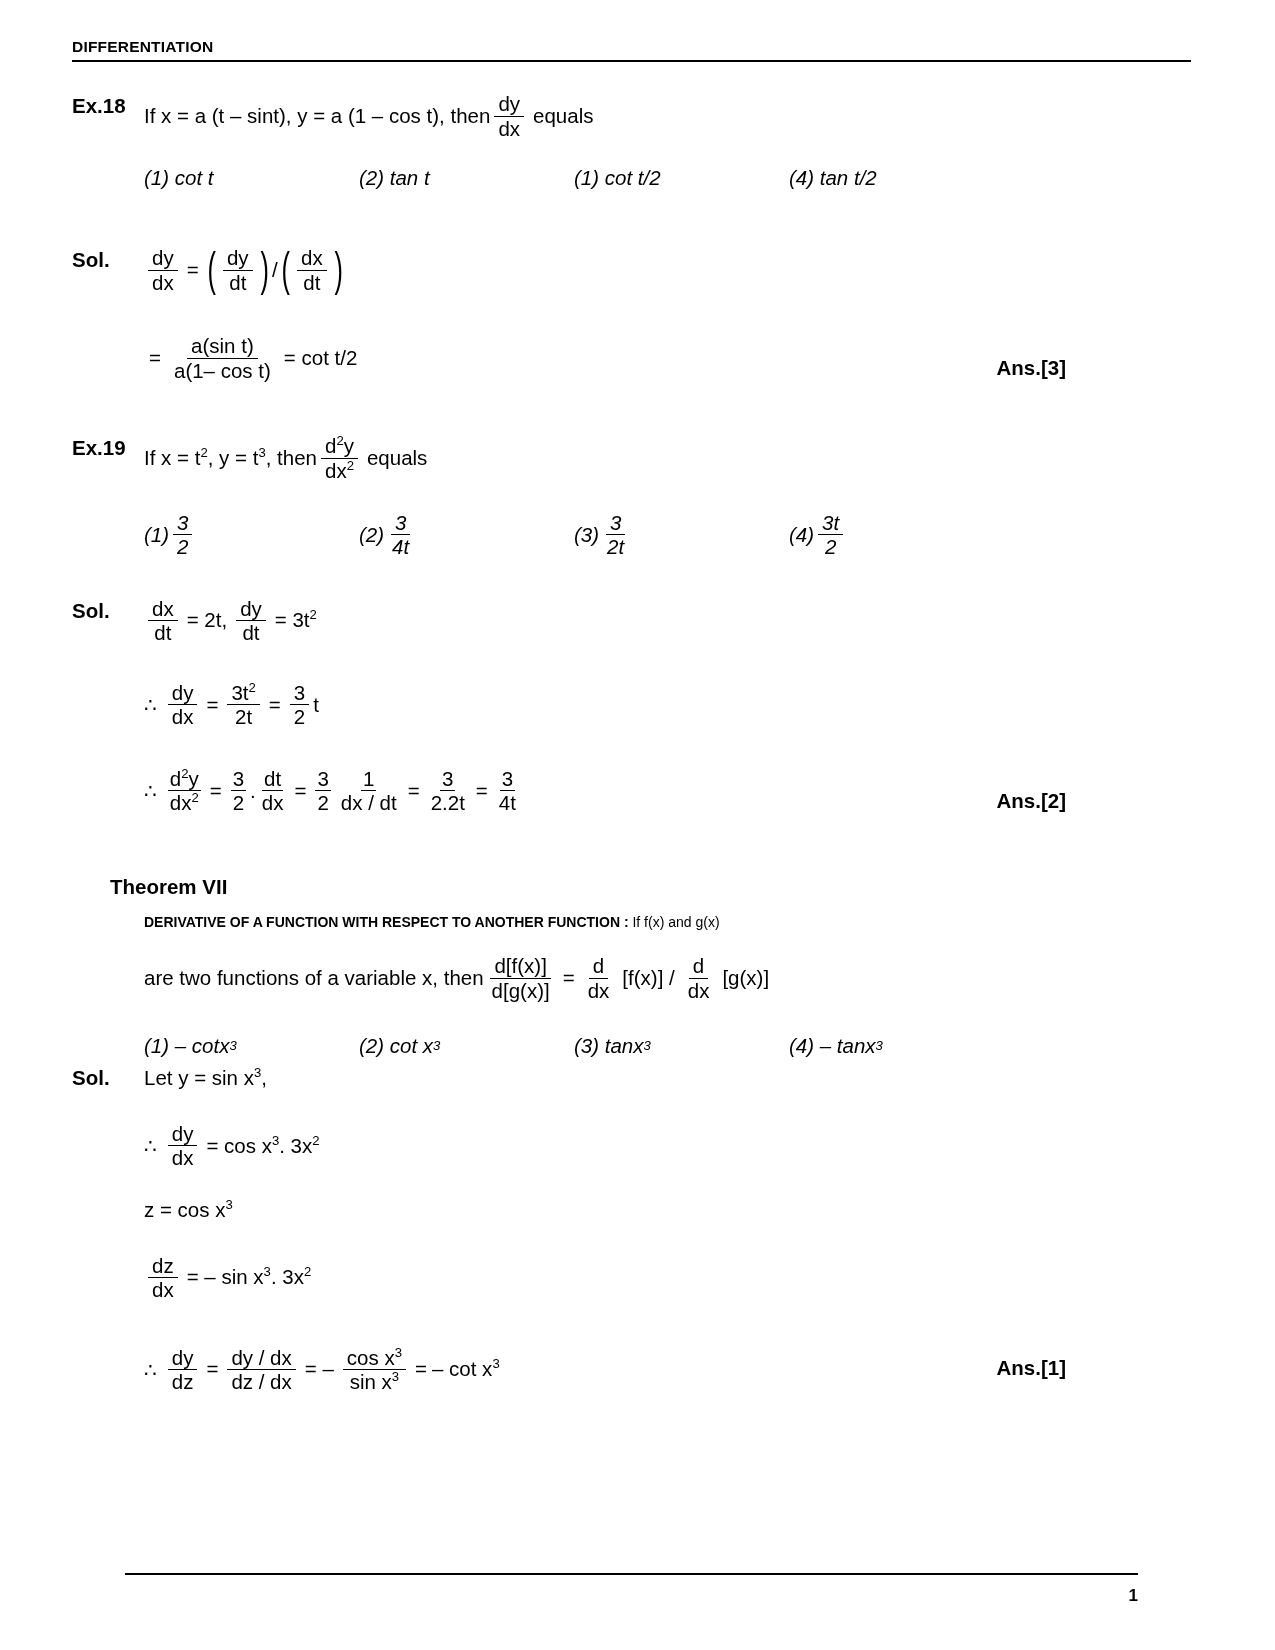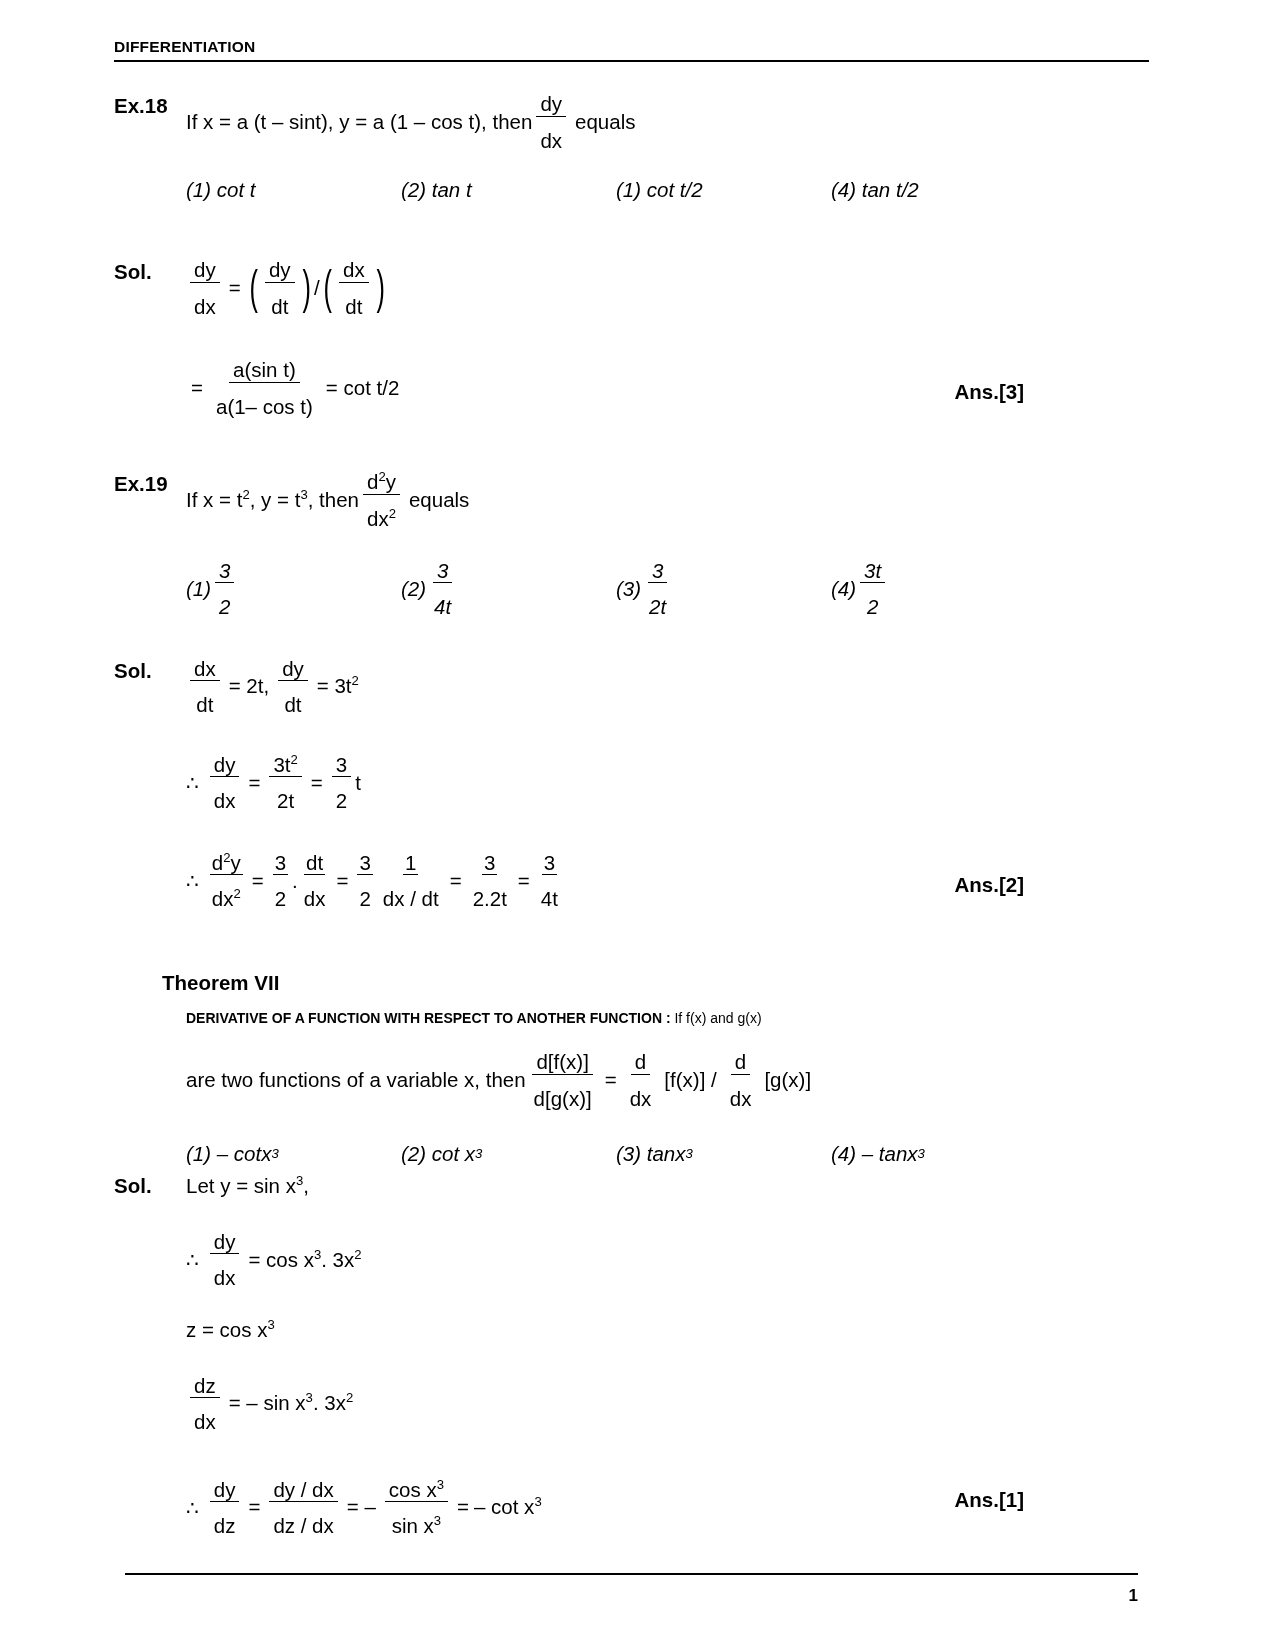--- a/index.html
+++ b/index.html
@@ -13,21 +13,21 @@
     font-family: "Liberation Sans", sans-serif;
     color: #000000;
     position: relative;
     overflow: hidden;
   }
   .page {
     position: relative;
     width: 1263px;
     height: 1650px;
     box-sizing: border-box;
-    padding: 0 114px;
+    padding: 0 72px;
   }
 
   
   .header {
     padding-top: 38px;
   }
   .header-title {
     font-size: 15.5px;
     font-weight: bold;
     letter-spacing: 0.2px;
@@ -63,21 +63,20 @@
     align-items: center;
     font-size: 20.5px;
     line-height: 1.2;
   }
   .frac {
     display: inline-flex;
     flex-direction: column;
     align-items: center;
     vertical-align: middle;
     margin: 0 4px;
-    gap: 12px;
   }
   .frac .num, .frac .den {
     padding: 0 4px;
     font-size: 20.5px;
     line-height: 1.15;
     white-space: nowrap;
   }
   .frac .num { border-bottom: 1.6px solid #000; }
   .frac.tight .num, .frac.tight .den { padding: 0 2px; }
   sup { font-size: 0.64em; vertical-align: super; line-height: 0; }
@@ -110,21 +109,21 @@
     position: absolute;
     right: 125px;
     font-weight: bold;
     font-size: 20.5px;
   }
 
   
   .theorem-name {
     font-weight: bold;
     font-size: 20.5px;
-    margin-left: 48px;
+    margin-left: 38px;
   }
   .theorem-stmt {
     margin-left: 72px;
     font-size: 14px;
     line-height: 1.35;
   }
   .theorem-stmt b { font-weight: bold; }
 
   
   .footer-rule {

